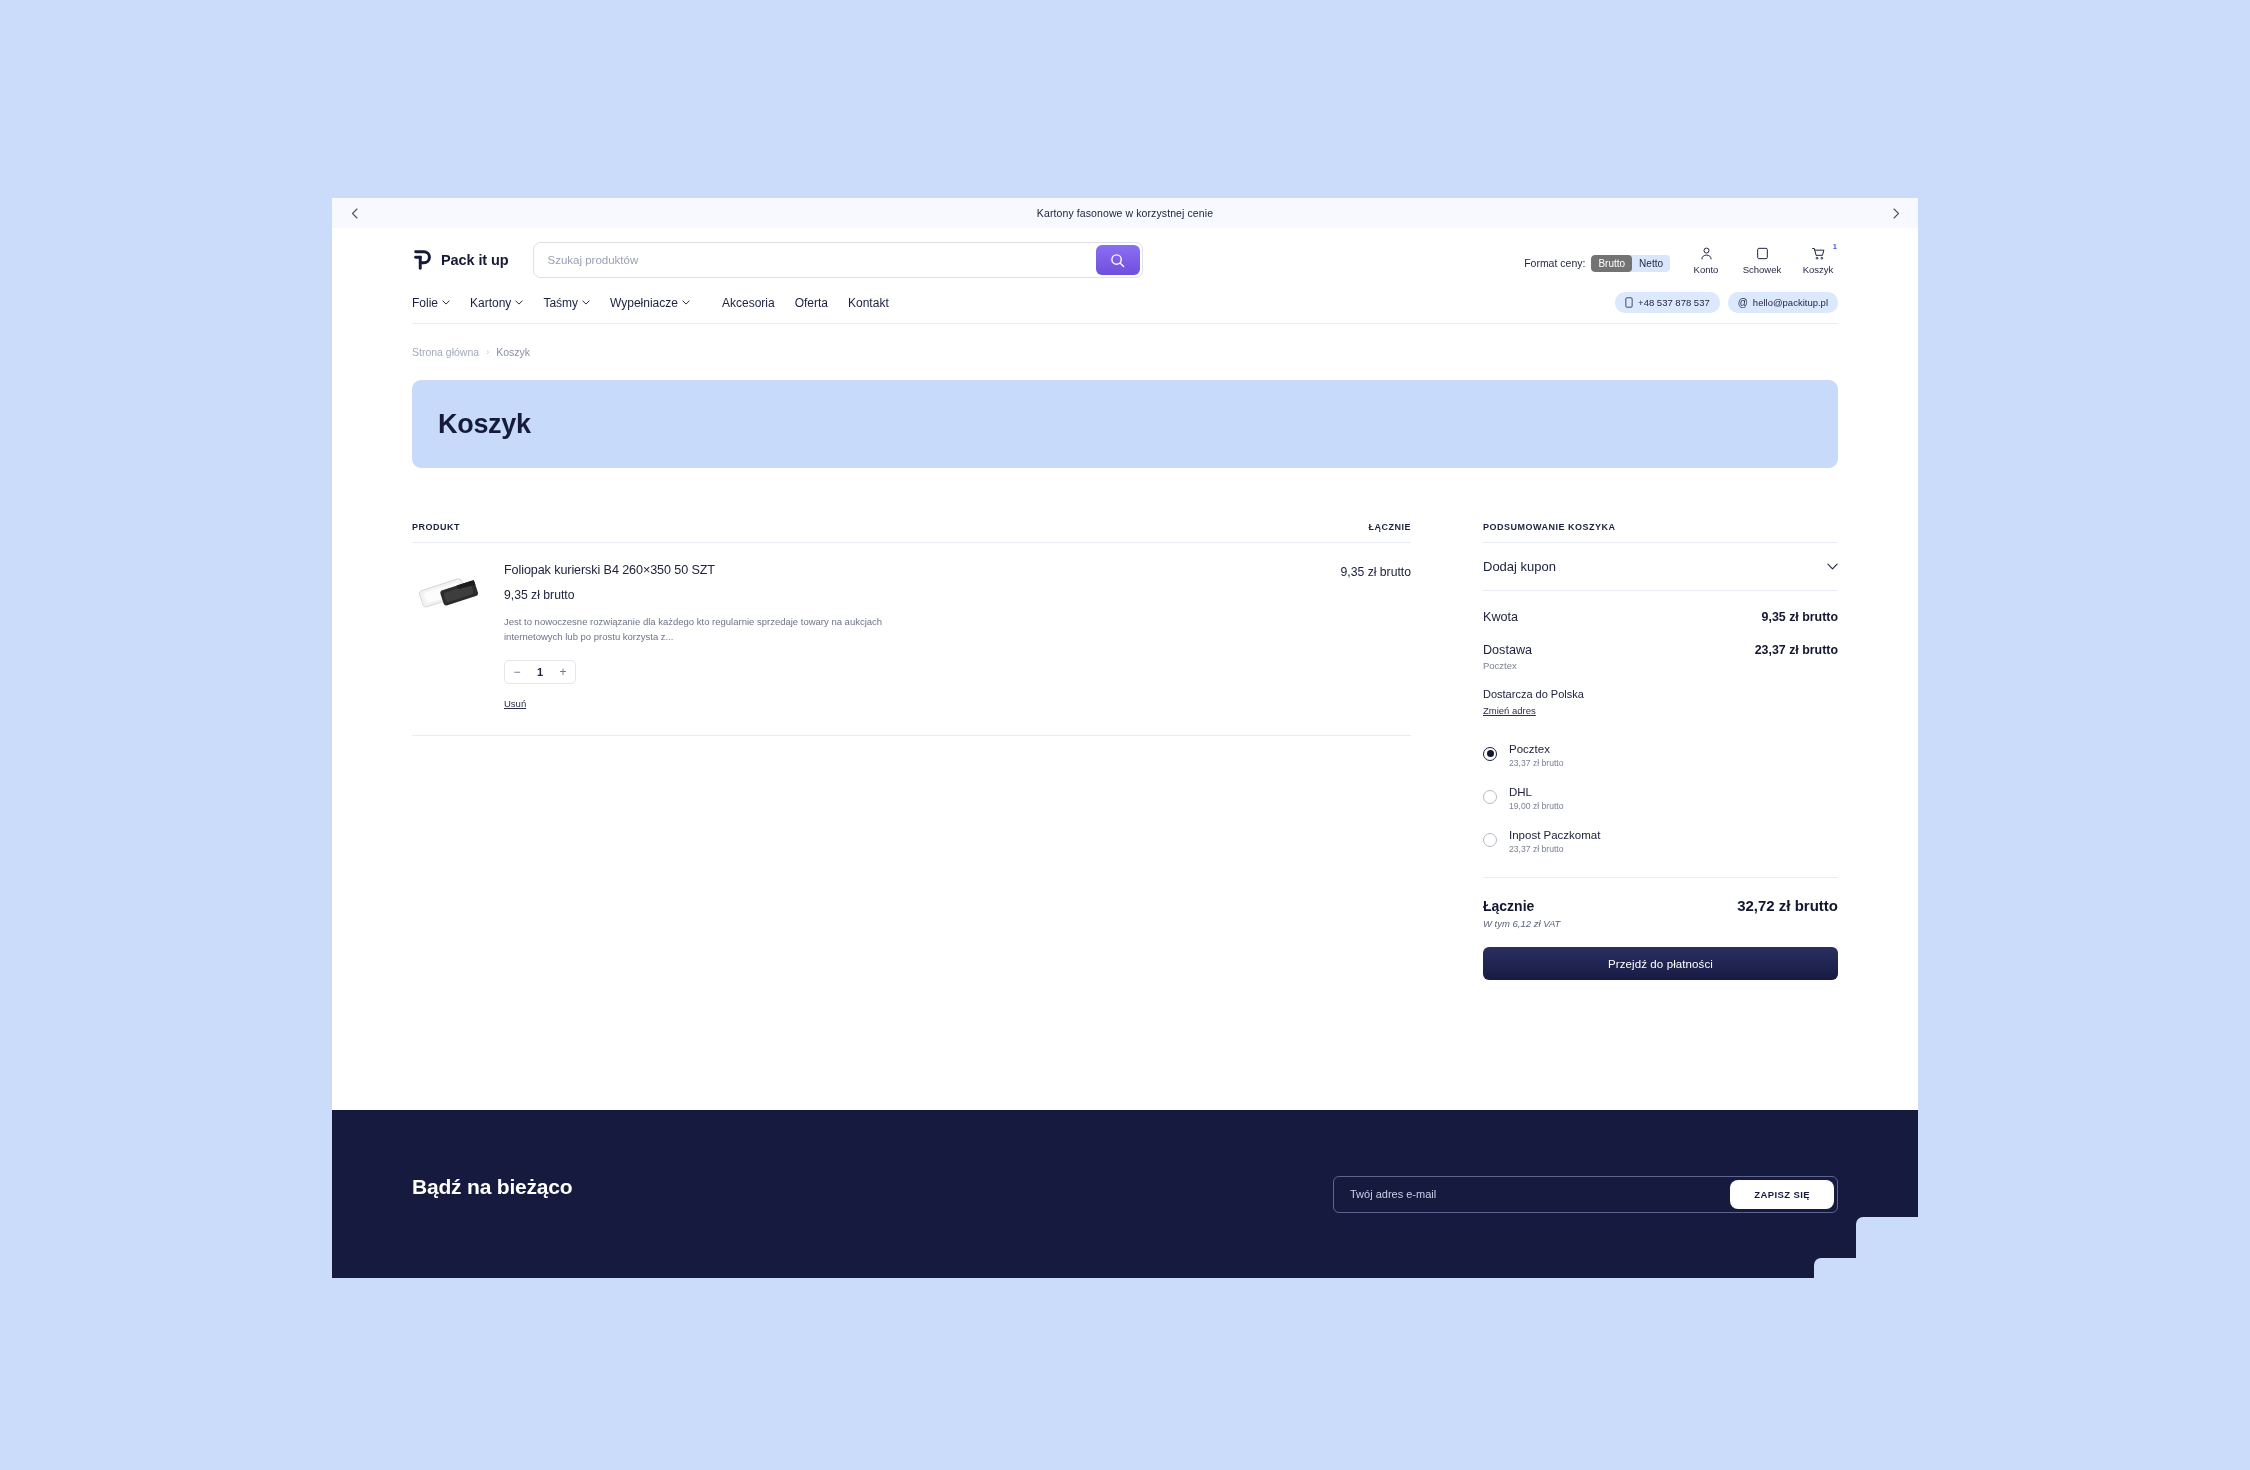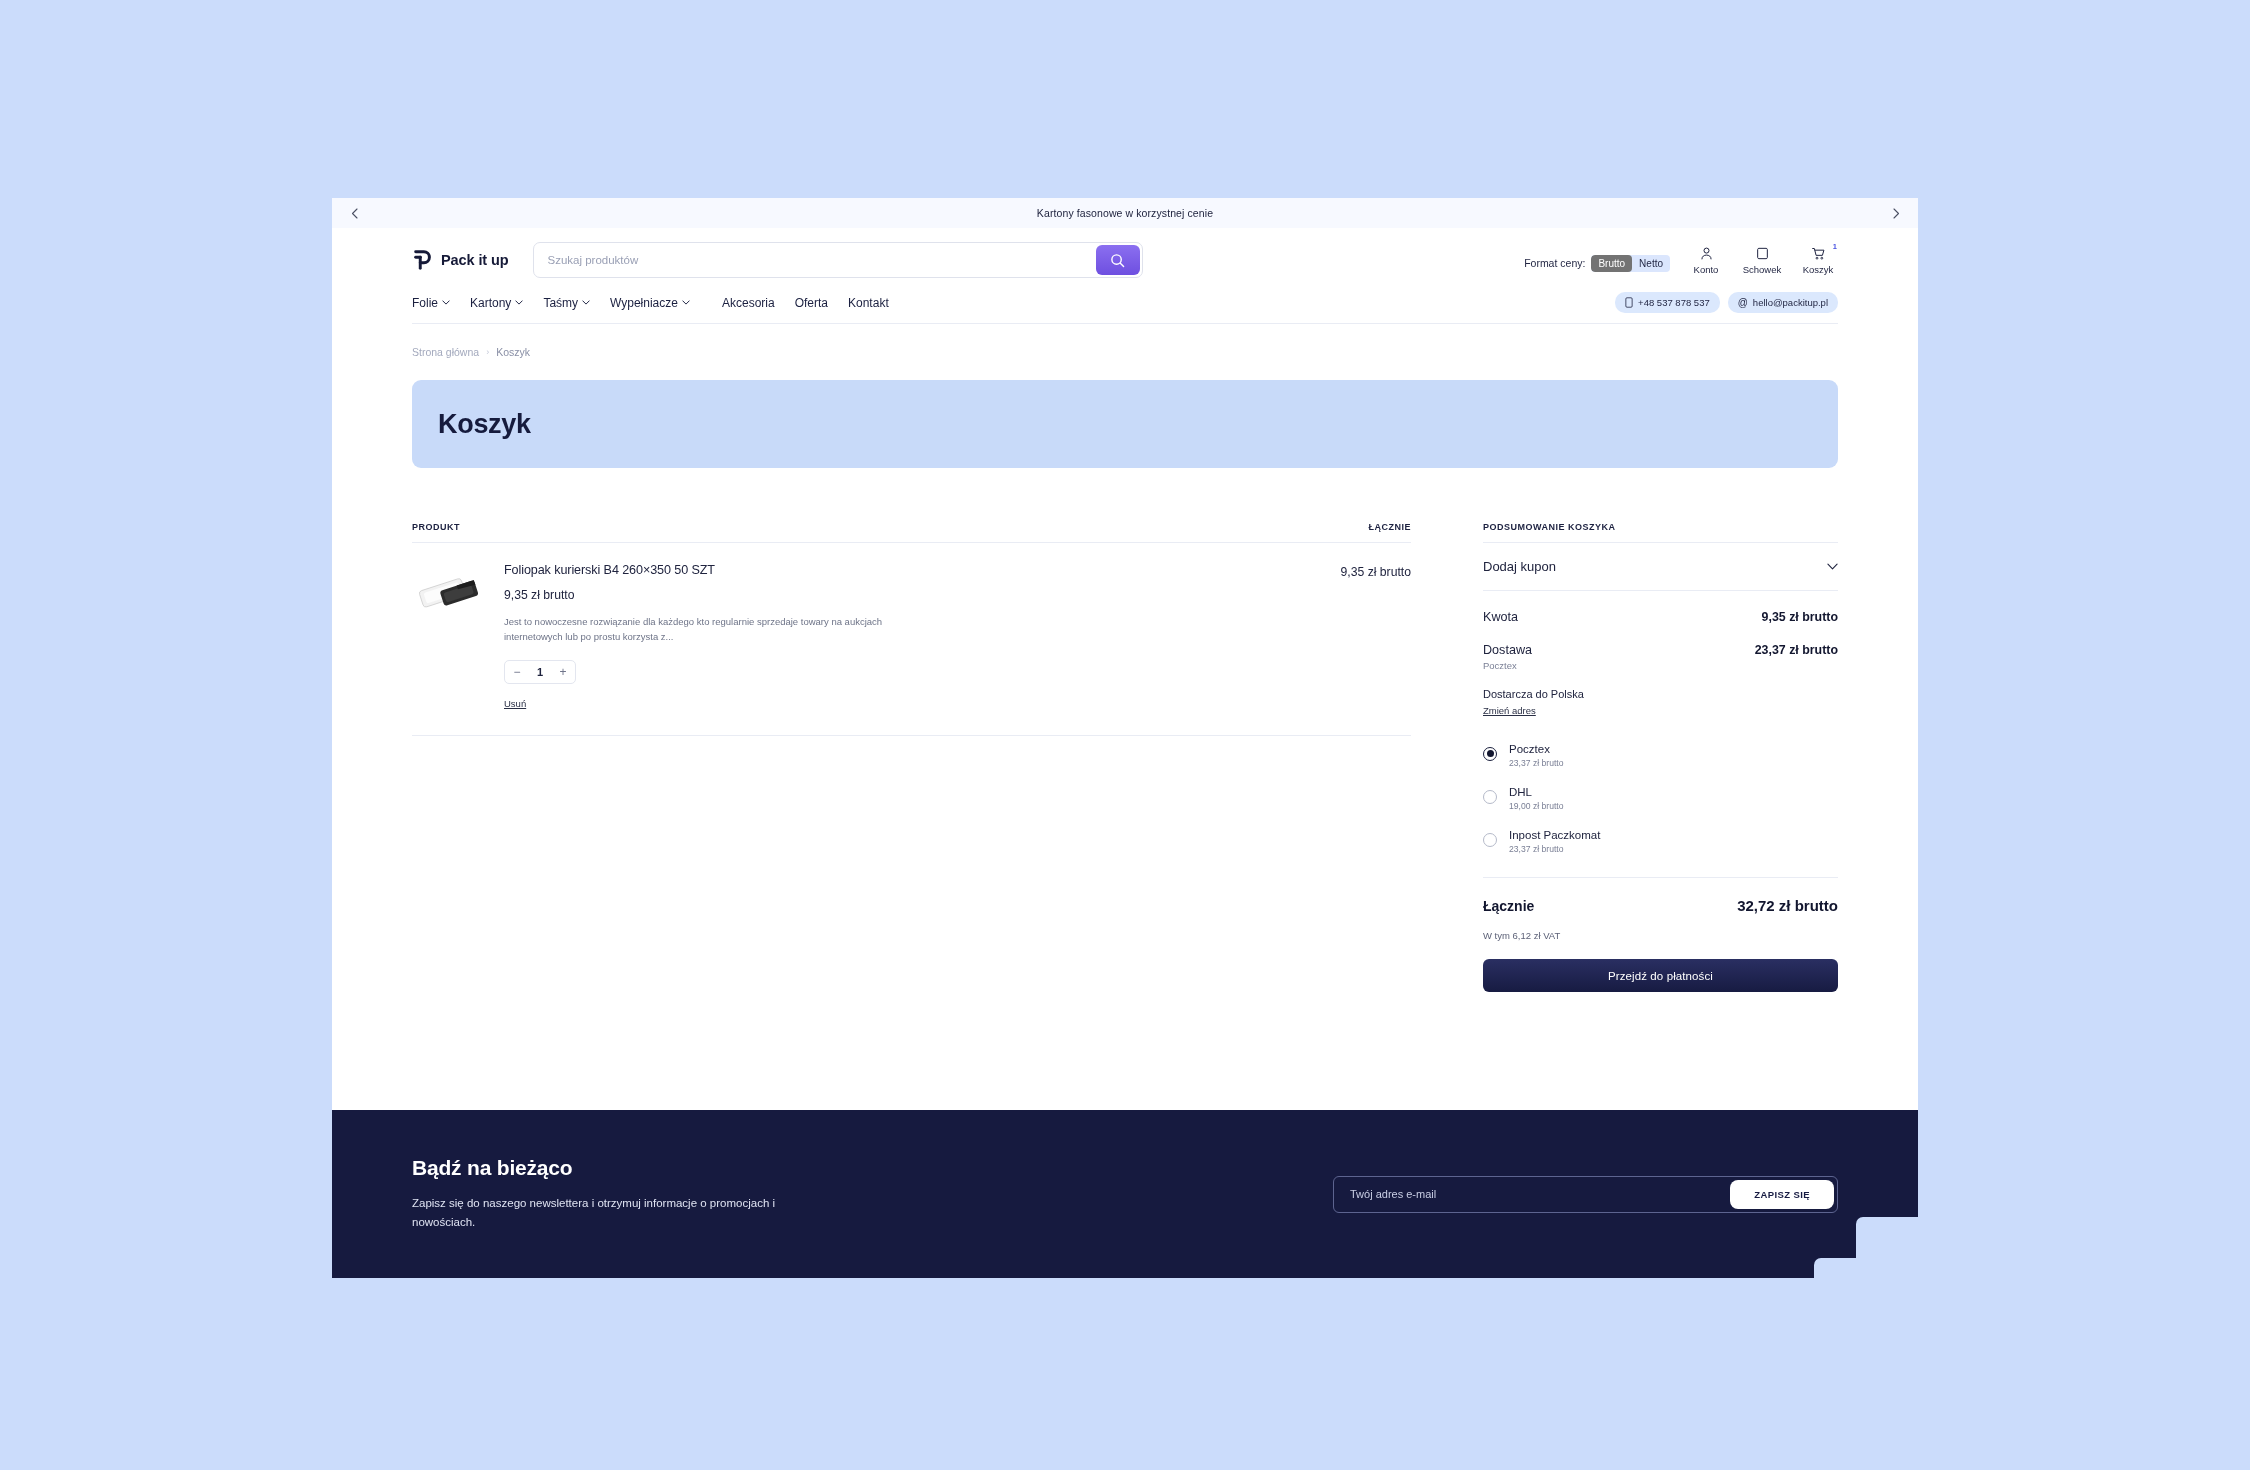--- a/index.html
+++ b/index.html
@@ -406,21 +406,21 @@
   .sum-divider { height: 1px; background: #e9ecf4; margin-top: 16px; }
 
   .total-row {
     display: flex;
     justify-content: space-between;
     align-items: baseline;
     margin-top: 19px;
   }
   .total-key { font-size: 14px; font-weight: 700; color: #12162f; }
   .total-val { font-size: 15px; font-weight: 700; color: #12162f; white-space: nowrap; }
-  .vat-note { font-size: 9.5px; color: #5d6278; margin-top: 16px; }
+  .vat-note { font-size: 9.5px; color: #5d6278; margin-top: 4px; font-style: italic; }
 
   .checkout-btn {
     margin-top: 18px;
     width: 100%;
     height: 33px;
     border: 0;
     border-radius: 6px;
     background: linear-gradient(180deg, #2a2f62 0%, #171b42 100%);
     color: #ffffff;
     font-size: 11.5px;
@@ -745,21 +745,20 @@
       <div class="vat-note">W tym 6,12 zł VAT</div>
 
       <button class="checkout-btn">Przejdź do płatności</button>
     </div>
   </div>
 
   <div class="footer">
     <div class="footer-inner">
       <div class="nl-left">
         <div class="nl-title">Bądź na bieżąco</div>
-        <div class="nl-sub">Zapisz się do naszego newslettera i otrzymuj informacje o promocjach i nowościach.</div>
       </div>
       <div class="nl-form">
         <input class="nl-input" type="text" placeholder="Twój adres e-mail" style="">
         <button class="nl-btn">ZAPISZ SIĘ</button>
       </div>
     </div>
     <div class="deco deco-a"></div>
     <div class="deco deco-b"></div>
     <div class="deco deco-c"></div>
   </div>

